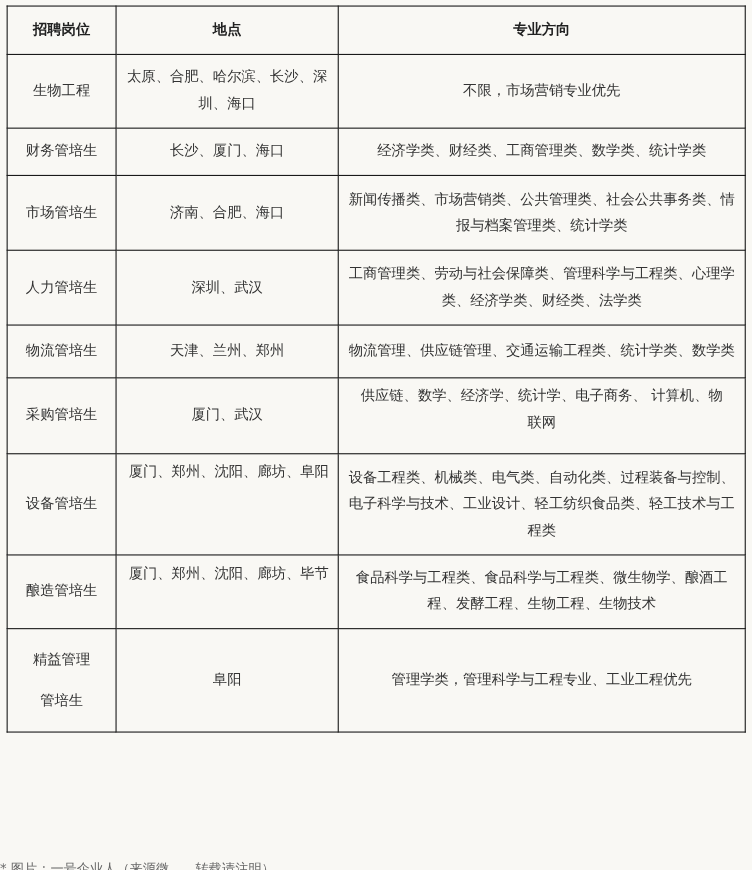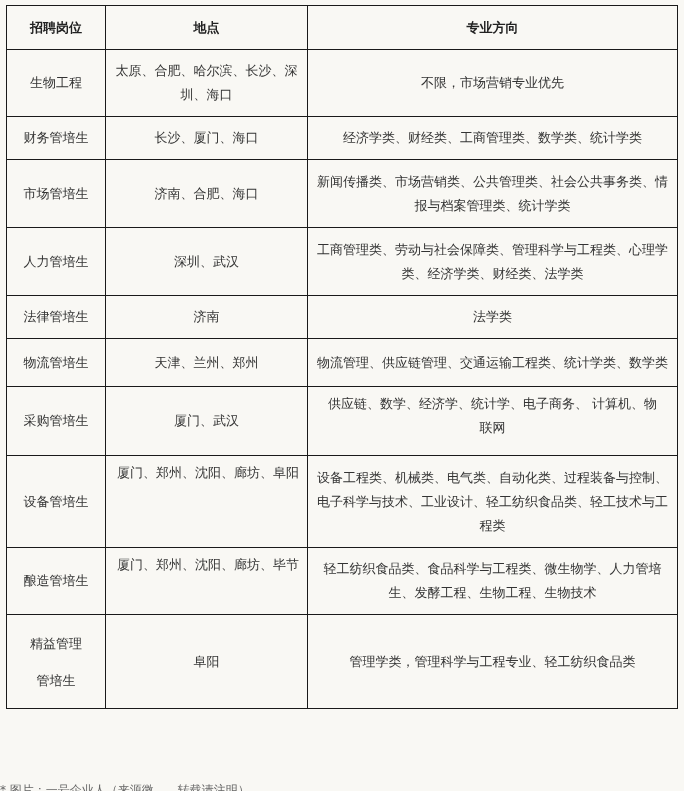--- a/index.html
+++ b/index.html
@@ -68,46 +68,41 @@
     <tr style="height:68px">
       <td>市场管培生</td>
       <td>济南、合肥、海口</td>
       <td class="major">新闻传播类、市场营销类、公共管理类、社会公共事务类、情报与档案管理类、统计学类</td>
     </tr>
     <tr style="height:68px">
       <td>人力管培生</td>
       <td>深圳、武汉</td>
       <td class="major">工商管理类、劳动与社会保障类、管理科学与工程类、心理学类、经济学类、财经类、法学类</td>
     </tr>
-    <tr style="height:43px">
-      <td>法律管培生</td>
-      <td>济南</td>
-      <td class="major mid">法学类</td>
-    </tr>
     <tr style="height:48px">
       <td>物流管培生</td>
       <td>天津、兰州、郑州</td>
       <td class="major">物流管理、供应链管理、交通运输工程类、统计学类、数学类</td>
     </tr>
     <tr style="height:68px">
       <td>采购管培生</td>
       <td>厦门、武汉</td>
       <td class="major" style="padding:5px 14px 15px">供应链、数学、经济学、统计学、电子商务、 计算机、物联网</td>
     </tr>
     <tr style="height:92px">
       <td>设备管培生</td>
       <td class="loc top" style="padding:5px 8px 0">厦门、郑州、沈阳、廊坊、阜阳</td>
       <td class="major">设备工程类、机械类、电气类、自动化类、过程装备与控制、电子科学与技术、工业设计、轻工纺织食品类、轻工技术与工程类</td>
     </tr>
     <tr style="height:67px">
       <td>酿造管培生</td>
       <td class="loc top" style="padding:5px 8px 0">厦门、郑州、沈阳、廊坊、毕节</td>
-      <td class="major">轻工纺织食品类、食品科学与工程类、微生物学、人力管培生、发酵工程、生物工程、生物技术</td>
+      <td class="major">食品科学与工程类、食品科学与工程类、微生物学、酿酒工程、发酵工程、生物工程、生物技术</td>
     </tr>
     <tr style="height:94px">
       <td class="pos two" style="padding:0 18px">精益管理管培生</td>
       <td>阜阳</td>
-      <td class="major mid">管理学类，管理科学与工程专业、轻工纺织食品类</td>
+      <td class="major mid">管理学类，管理科学与工程专业、工业工程优先</td>
     </tr>
   </tbody>
 </table>
 
 <div class="footnote">* 图片：一号企业人（来源微……转载请注明）</div>
 
 </body></html>

